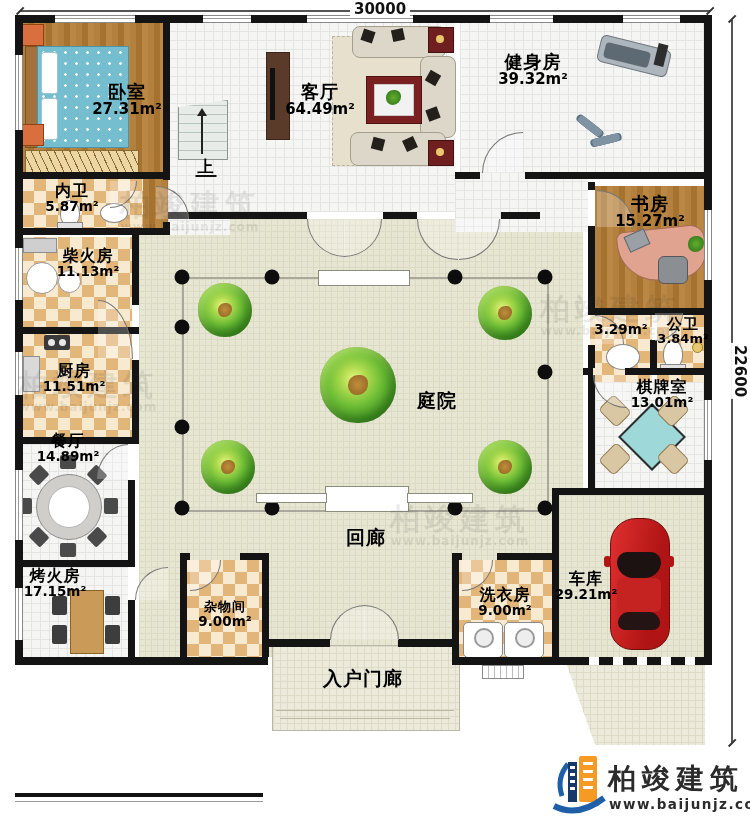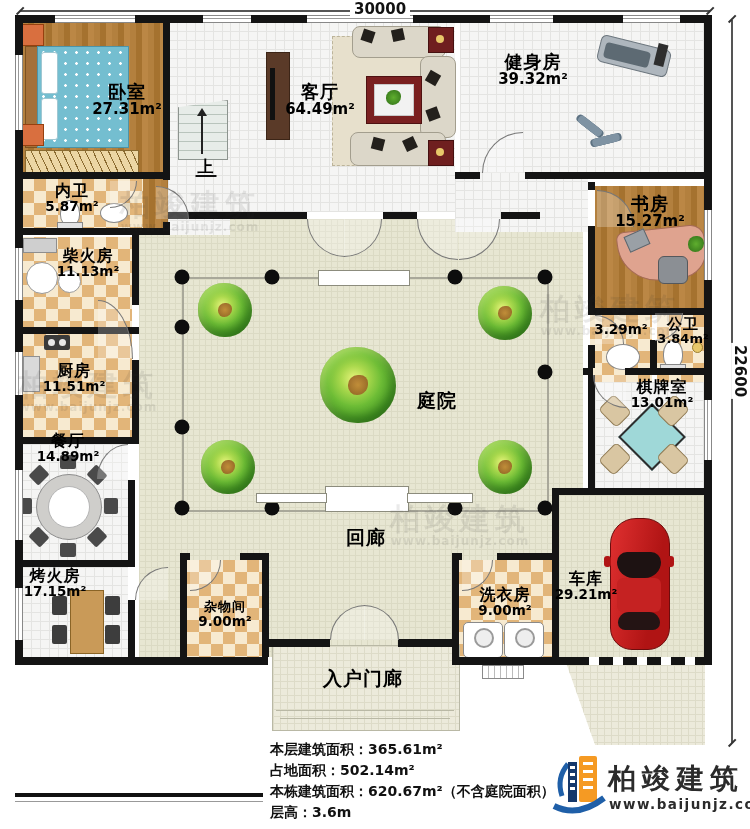--- a/index.html
+++ b/index.html
@@ -376,26 +376,20 @@
   <div class="tick" style="left:15px;top:10px;"></div>
   <div class="tick" style="left:705px;top:10px;"></div>
   <div class="dim-label" style="left:350px;top:0px;">30000</div>
   <div class="dimline" style="left:731px;top:20px;width:1.5px;height:723px;"></div>
   <div class="tick" style="left:727px;top:18px;"></div>
   <div class="tick" style="left:727px;top:742px;"></div>
   <div class="dim-label" style="left:712px;top:362px;transform:rotate(90deg);transform-origin:center;padding:0 2px;">22600</div>
 
   <div class="f-rule1"></div>
   <div class="f-rule2"></div>
-  <div class="stats">
-    <div>本层建筑面积：365.61m²</div>
-    <div>占地面积：502.14m²</div>
-    <div>本栋建筑面积：620.67m²（不含庭院面积）</div>
-    <div>层高：3.6m</div>
-  </div>
   <div class="brand">
     <span style="position:absolute;left:0;top:0;">
       <svg width="54" height="64" viewBox="0 0 54 64">
         <path d="M10 44 Q4 26 16 12" stroke="#1f5fa8" stroke-width="5" fill="none"></path>
         <rect x="16" y="10" width="9" height="40" fill="#16386b"></rect>
         <rect x="18" y="14" width="5" height="3" fill="#fff"></rect>
         <rect x="18" y="21" width="5" height="3" fill="#fff"></rect>
         <rect x="18" y="28" width="5" height="3" fill="#fff"></rect>
         <rect x="18" y="35" width="5" height="3" fill="#fff"></rect>
         <rect x="27" y="4" width="18" height="46" rx="2" fill="#f59a23"></rect>

